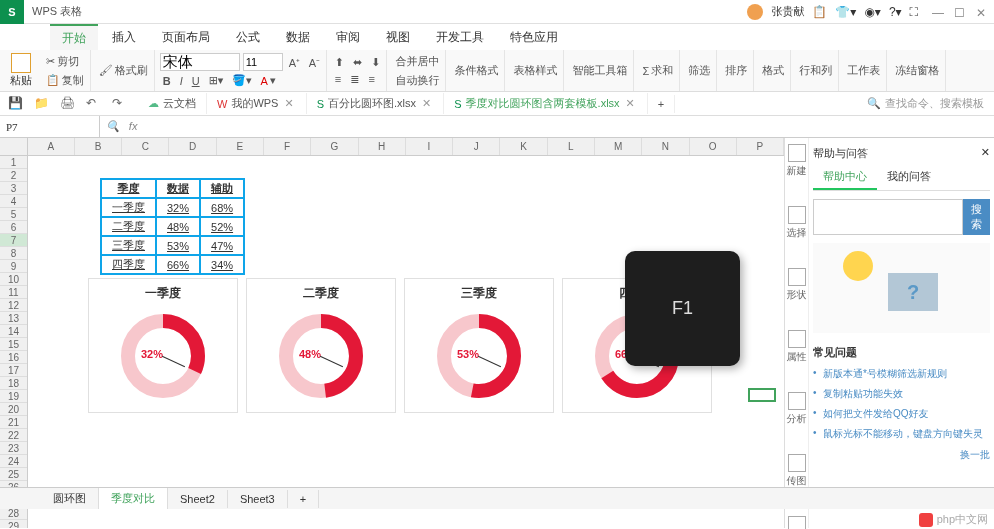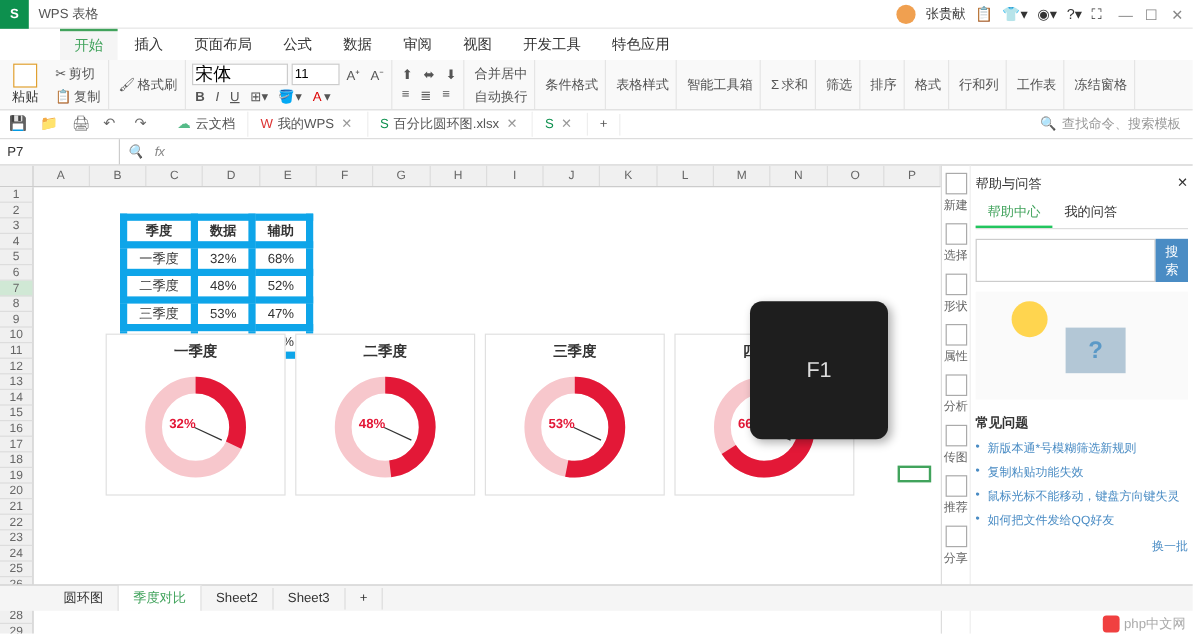--- a/index.html
+++ b/index.html
@@ -34,56 +34,56 @@
     .quick-access { height: 24px; display: flex; align-items: center; padding-left: 8px; gap: 10px; border-bottom: 1px solid #ddd; }
     .qa-btn { width: 16px; height: 16px; color: #666; cursor: pointer; }
     .file-tabs { display: flex; align-items: center; }
     .file-tab { padding: 3px 10px; font-size: 11px; color: #555; display: flex; align-items: center; gap: 4px; cursor: pointer; border-right: 1px solid #eee; }
     .file-tab.active { background: #fff; color: #41a35c; }
     .tab-close { color: #999; cursor: pointer; padding: 0 2px; }
     .search-cmd { margin-left: auto; padding-right: 10px; font-size: 11px; color: #999; display: flex; align-items: center; gap: 4px; }
     
     
     .formula-bar { height: 22px; display: flex; align-items: center; border-bottom: 1px solid #ccc; }
-    .name-box { width: 100px; border-right: 1px solid #ccc; padding: 0 6px; font-size: 11px; height: 100%; display: flex; align-items: center; }
+    .name-box { width: 100px; border-right: 1px solid #ccc; padding: 0 6px; font-size: 11px; height: 100%; display: flex; align-items: center; font-family: Liberation Serif, serif; }
     .fx-label { padding: 0 6px; color: #888; font-style: italic; font-size: 11px; }
     
     
     .main-area { display: flex; height: 390px; }
     
     
     .sheet-area { flex: 1; overflow: hidden; position: relative; }
     .col-headers { display: flex; height: 18px; background: #f0f0f0; border-bottom: 1px solid #ccc; }
     .corner { width: 28px; border-right: 1px solid #ccc; background: #f0f0f0; }
     .col-h { width: 48px; text-align: center; border-right: 1px solid #ddd; font-size: 10px; color: #666; line-height: 18px; }
     .sheet-body { display: flex; }
     .row-headers { width: 28px; background: #f0f0f0; border-right: 1px solid #ccc; }
     .row-h { height: 13px; text-align: center; font-size: 10px; color: #666; border-bottom: 1px solid #ddd; line-height: 13px; }
     .row-h.sel { background: #d0e8d5; }
     .cells { flex: 1; position: relative; }
     
     
     .data-table { position: absolute; left: 72px; top: 22px; border-collapse: collapse; font-size: 11px; }
-    .data-table td, .data-table th { border: 6px solid #0ea5e9; padding: 1px 10px; text-align: center; height: 15px; background: #fff; }
+    .data-table td, .data-table th { border: 2px solid #0ea5e9; padding: 1px 10px; text-align: center; height: 15px; background: #fff; text-decoration: underline; }
     .data-table th { font-weight: bold; }
     
     
     .charts-row { position: absolute; left: 60px; top: 122px; display: flex; gap: 8px; }
     .chart-card { width: 150px; height: 135px; background: #fff; border: 1px solid #e0e0e0; display: flex; flex-direction: column; align-items: center; padding-top: 6px; }
     .chart-title { font-size: 12px; font-weight: bold; margin-bottom: 4px; }
     .donut-wrap { position: relative; width: 100px; height: 100px; }
     .donut-label { position: absolute; top: 42%; left: 28%; font-size: 11px; font-weight: bold; color: #e31837; }
     .donut-line { position: absolute; width: 25px; height: 1px; background: #333; top: 55%; left: 48%; transform: rotate(25deg); }
     
     
     .f1-key { position: absolute; left: 625px; top: 113px; width: 115px; height: 115px; background: #1e1e1e; border-radius: 10px; box-shadow: 3px 3px 8px rgba(0,0,0,0.3); display: flex; align-items: center; justify-content: center; color: #ddd; font-size: 18px; }
     
     
     .right-panel { width: 210px; border-left: 1px solid #ddd; display: flex; }
-    .side-icons { width: 30px; border-right: 1px solid #eee; display: flex; flex-direction: column; align-items: center; padding-top: 6px; gap: 8px; font-size: 10px; color: #666; }
+    .side-icons { width: 30px; border-right: 1px solid #eee; display: flex; flex-direction: column; align-items: center; padding-top: 6px; gap: 28px; font-size: 10px; color: #666; }
     .side-icon { display: flex; flex-direction: column; align-items: center; cursor: pointer; gap: 2px; }
     .side-icon-box { width: 18px; height: 18px; border: 1px solid #aaa; }
     .help-panel { flex: 1; padding: 4px; }
     .help-title { font-size: 11px; padding: 4px 0; display: flex; justify-content: space-between; }
     .help-tabs { display: flex; border-bottom: 1px solid #ddd; }
     .help-tab { padding: 4px 10px; font-size: 11px; cursor: pointer; }
     .help-tab.active { color: #41a35c; border-bottom: 2px solid #22c55e; }
     .help-search { display: flex; margin: 8px 0; }
     .help-search input { flex: 1; border: 1px solid #ccc; padding: 3px; font-size: 11px; }
     .help-search button { background: #4a8cc4; color: #fff; border: none; padding: 3px 8px; font-size: 11px; }
@@ -240,20 +240,21 @@
         <span>我的WPS</span>
         <span class="tab-close">✕</span>
       </div>
     <div class="file-tab">
         <span style="color:#0d904e;">S</span>
         <span>百分比圆环图.xlsx</span>
         <span class="tab-close">✕</span>
       </div>
     <div class="file-tab active">
         <span style="color:#0d904e;">S</span>
+        <span>季度对比圆环图含两套模板.xlsx</span>
         <span class="tab-close">✕</span>
       </div>
     <div class="file-tab">+</div>
   </div>
   <div class="search-cmd">🔍 <span>查找命令、搜索模板</span></div>
 </div>
 
 <div class="formula-bar">
   <div class="name-box">P7</div>
   <span class="fx-label">🔍 &nbsp; fx</span>
@@ -444,22 +445,22 @@
         <button>搜索</button>
       </div>
       <div class="help-illus">
         <div class="illus-bulb"></div>
         <div class="illus-screen">?</div>
       </div>
       <div class="faq-title">常见问题</div>
       <div id="faq-list">
           <div class="faq-item">新版本通*号模糊筛选新规则</div>
           <div class="faq-item">复制粘贴功能失效</div>
+          <div class="faq-item">如何把文件发给QQ好友</div>
           <div class="faq-item">鼠标光标不能移动，键盘方向键失灵</div>
-          <div class="faq-item">如何把文件发给QQ好友</div>
         </div>
       <div class="faq-more">换一批</div>
     </div>
   </div>
 </div>
 
 <div class="sheet-tabs">
   <div class="sheet-tab">圆环图</div>
   <div class="sheet-tab active">季度对比</div>
   <div class="sheet-tab">Sheet2</div>

